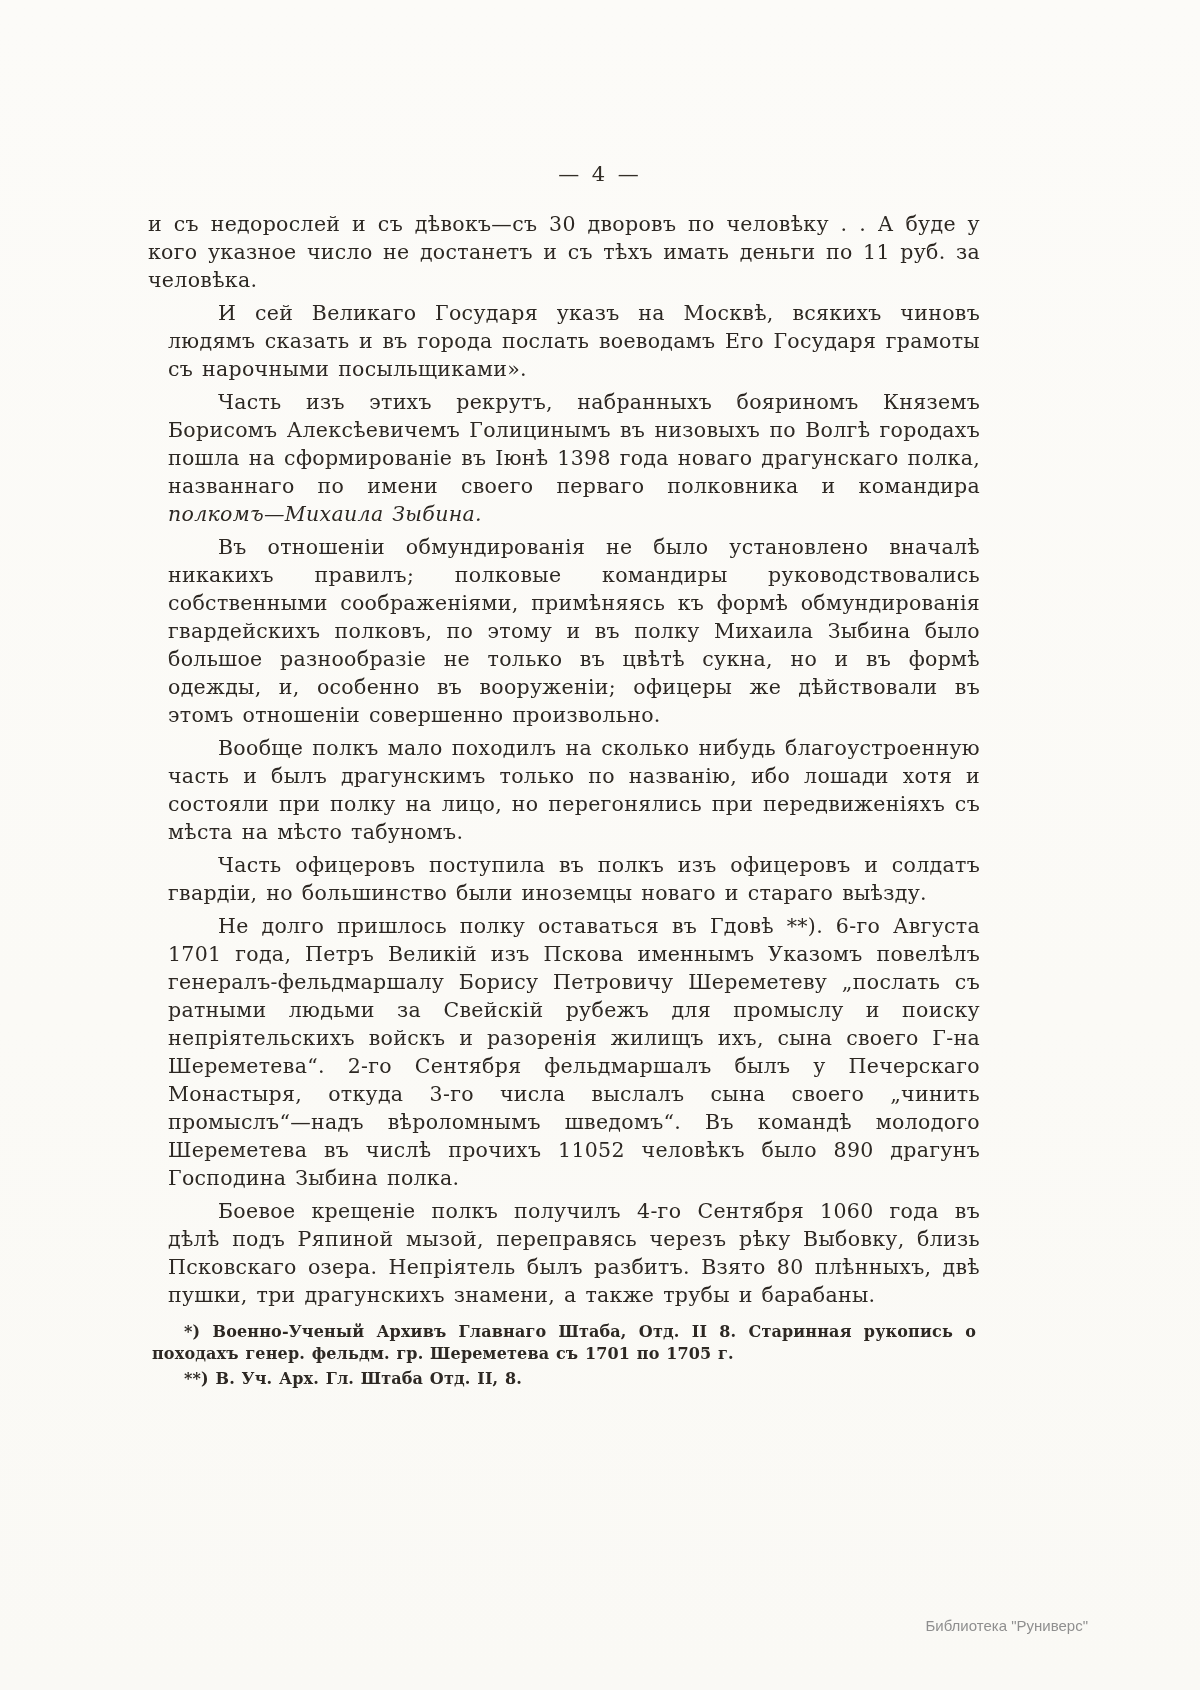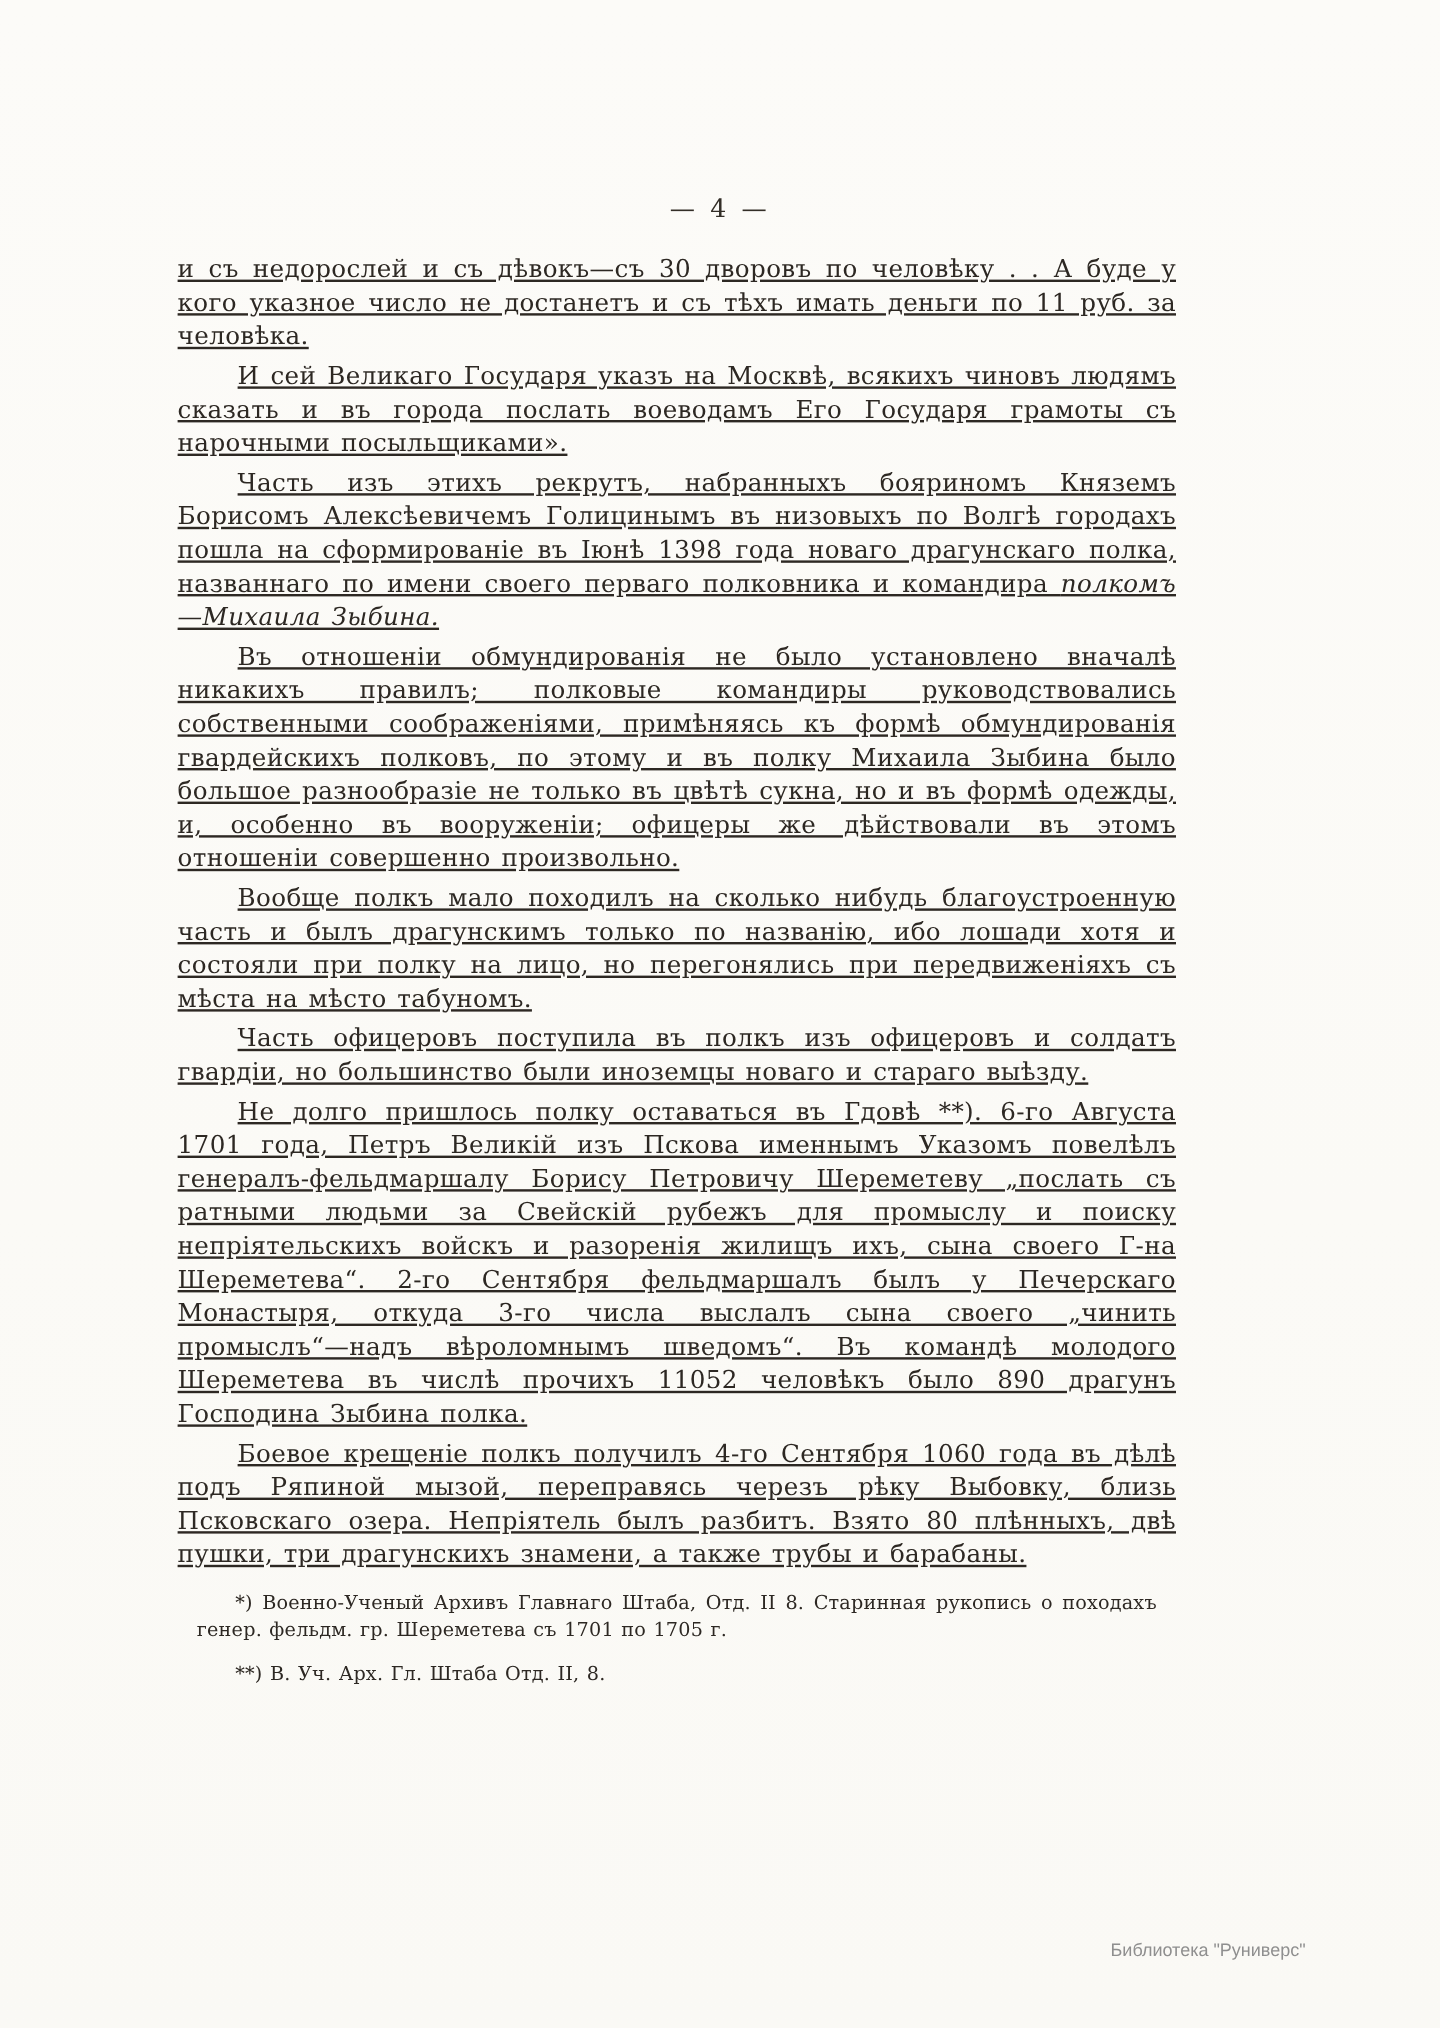--- a/index.html
+++ b/index.html
@@ -18,29 +18,29 @@
   .page-number {
     position:absolute; top:162px; left:0; width:1200px;
     text-align:center; font-size:21px; letter-spacing:3px;
     color:#332e27;
   }
   .text-block {
     position:absolute; top:210px; left:148px; width:832px;
     text-align:justify; font-size:20.5px; line-height:28px;
     letter-spacing:0.015em; word-spacing:0.10em;
   }
-  .para { margin:0; text-indent:0;text-decoration:underline; }
-  .para.indent { text-indent:50px; margin-top:5px; }
+  .para { margin:0; text-indent:0; }
+  .para.indent { text-indent:50px; margin-top:5px;margin-left:20px; }
   .italic { font-style:italic; }
   .footnotes {
     margin-top:12px;
     font-size:16px; line-height:21.5px;
     letter-spacing:0.01em; word-spacing:0.06em;
   }
-  .footnote { text-indent:32px; margin:16px; }
+  .footnote { text-indent:32px; margin:4px;font-weight:bold; }
   .watermark {
     position:absolute; right:112px; bottom:56px;
     font-family:"Liberation Sans","DejaVu Sans",sans-serif;
     font-size:15px; color:#8f8f8f;
   }
 </style>
 </head>
 <body>
 
 <div class="page">

